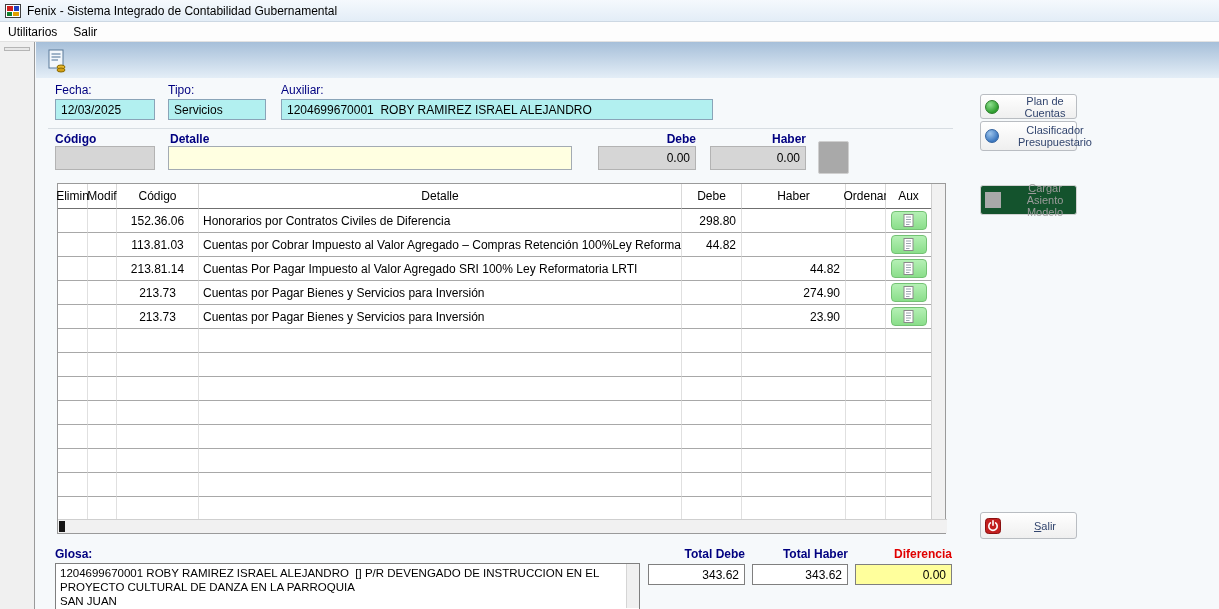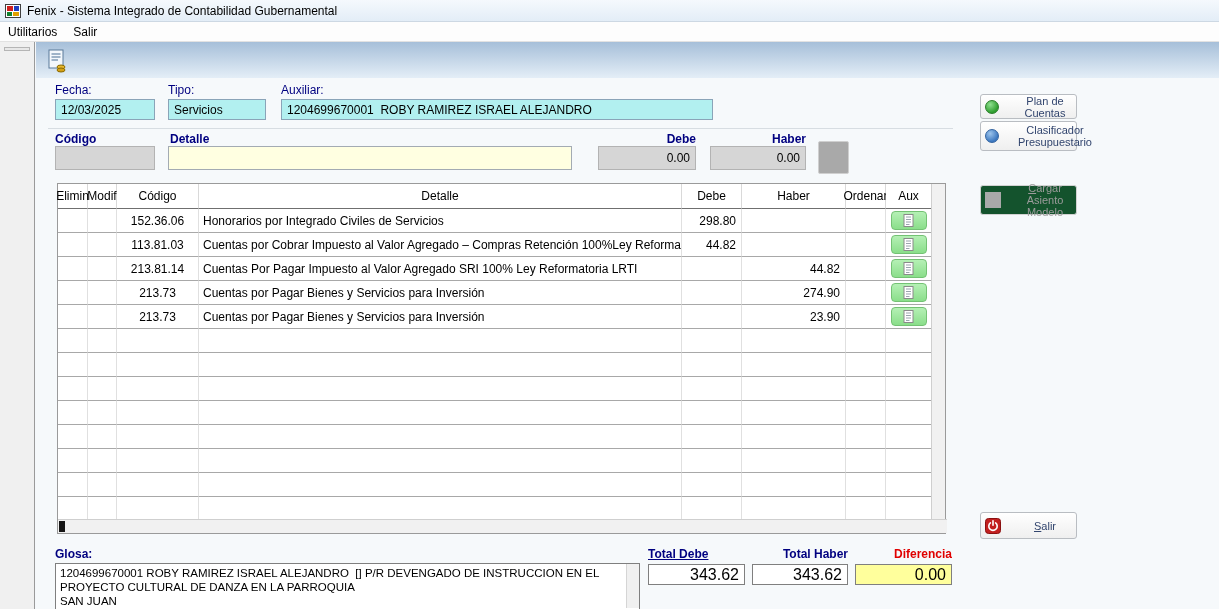--- a/index.html
+++ b/index.html
@@ -54,21 +54,21 @@
   .vscroll { position:absolute; right:0; top:0; width:14px; height:336px; background:#f1f1f1; border-left:1px solid #cfcfcf; }
   .hscroll { position:absolute; left:0; bottom:0; width:889px; height:14px; background:#f1f1f1; border-top:1px solid #cfcfcf; }
   .hthumb { position:absolute; left:1px; top:1px; width:6px; height:11px; background:#151515; }
 
   
   .glosa-box { position:absolute; left:19px; top:521px; width:585px; height:63px; background:#fff;
     border:1px solid #7f7f7f; font-size:11.5px; line-height:14px; padding:2px 16px 2px 4px;
     white-space:pre-wrap; overflow:hidden; }
   .glosa-scroll { position:absolute; left:590px; top:522px; width:13px; height:44px; background:#f0f0f0; border-left:1px solid #d5d5d5; }
   .total-box { position:absolute; height:21px; background:#fff; border:1px solid #7f7f7f;
-    display:flex; align-items:center; justify-content:flex-end; padding:0 5px; font-size:16px; }
+    display:flex; align-items:center; justify-content:flex-end; padding:0 5px; font-size:12px; }
   .total-box.diff { background:var(--diff_yellow); }
 
   
   .btn { position:absolute; left:944px; width:97px; background:linear-gradient(#ffffff,#efefef);
     border:1px solid #b9bdc2; border-radius:3px; display:flex; align-items:center;
     font-size:11px; color:#32456e; cursor:pointer; padding:0 4px;gap:15px; }
   .btn .ball { width:14px; height:14px; border-radius:50%; flex:0 0 auto; margin-right:4px; }
   .ball.green { background:radial-gradient(circle at 35% 30%, #8fe08f, #2f9e2f 70%); border:1px solid #2a7d2a; }
   .ball.blue  { background:radial-gradient(circle at 35% 30%, #9cc4ec, #3d78c0 70%); border:1px solid #3263a0; }
   .btn .txt { flex:1; text-align:center; line-height:12px; }
@@ -140,21 +140,21 @@
       <div class="hc">Debe</div>
       <div class="hc">Haber</div>
       <div class="hc">Ordenar</div>
       <div class="hc" style="border-right:none;">Aux</div>
     </div>
     <div style="padding-right:14px;">
         <div class="gcols trow">
     <div class="c"></div>
     <div class="c"></div>
     <div class="c codigo">152.36.06</div>
-    <div class="c detalle">Honorarios por Integrado Civiles de Servicios</div>
+    <div class="c detalle">Honorarios por Contratos Civiles de Diferencia</div>
     <div class="c num">298.80</div>
     <div class="c num"></div>
     <div class="c"></div>
     <div class="c auxc" style="border-right:none;">
       <button class="aux-btn">
         <svg width="11" height="13" viewBox="0 0 11 13">
           <rect x="1" y="0.5" width="9" height="12" fill="#ffffff" stroke="#8a8a8a"></rect>
           <line x1="3" y1="3" x2="8" y2="3" stroke="#9aa4ae"></line>
           <line x1="3" y1="5.5" x2="8" y2="5.5" stroke="#9aa4ae"></line>
           <line x1="3" y1="8" x2="8" y2="8" stroke="#9aa4ae"></line>
@@ -344,21 +344,21 @@
     <div class="hscroll">
       <div class="hthumb"></div>
     </div>
   </div>
 
   <div class="lbl b" style="left:19px; top:505px;">Glosa:</div>
   <div class="glosa-box">1204699670001 ROBY RAMIREZ ISRAEL ALEJANDRO  [] P/R DEVENGADO DE INSTRUCCION EN EL PROYECTO CULTURAL DE DANZA EN LA PARROQUIA
 SAN JUAN</div>
   <div class="glosa-scroll"></div>
 
-  <div class="lbl b" style="left:612px; top:505px; width:97px; text-decoration:underline;">Total Debe</div>
+  <div class="lbl b" style="left:612px; top:505px; width:97px; text-align:right;">Total Debe</div>
   <div class="lbl b" style="left:716px; top:505px; width:96px; text-align:right;">Total Haber</div>
   <div class="lbl red" style="left:819px; top:505px; width:97px; text-align:right;">Diferencia</div>
   <div class="total-box" style="left:612px; top:522px; width:97px;">343.62</div>
   <div class="total-box" style="left:716px; top:522px; width:96px;">343.62</div>
   <div class="total-box diff" style="left:819px; top:522px; width:97px;">0.00</div>
 
   <div class="btn" style="top:52px; height:25px;">
     <span class="ball green"></span>
     <span class="txt">Plan de Cuentas</span>
   </div>

